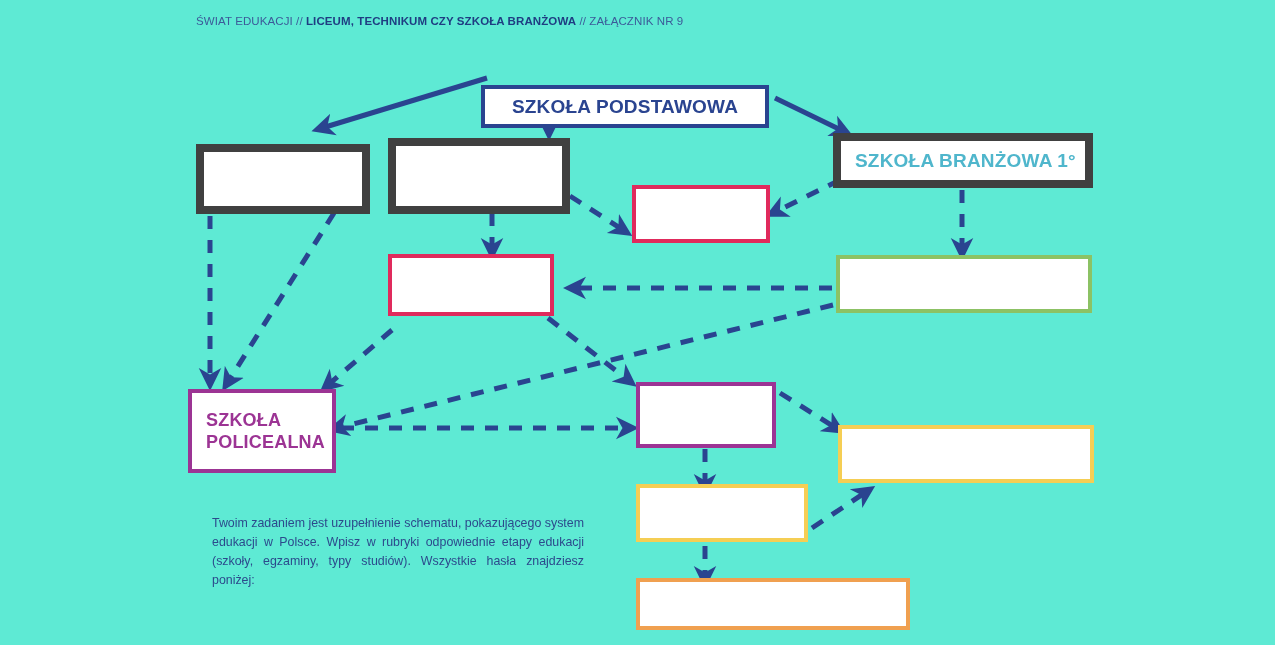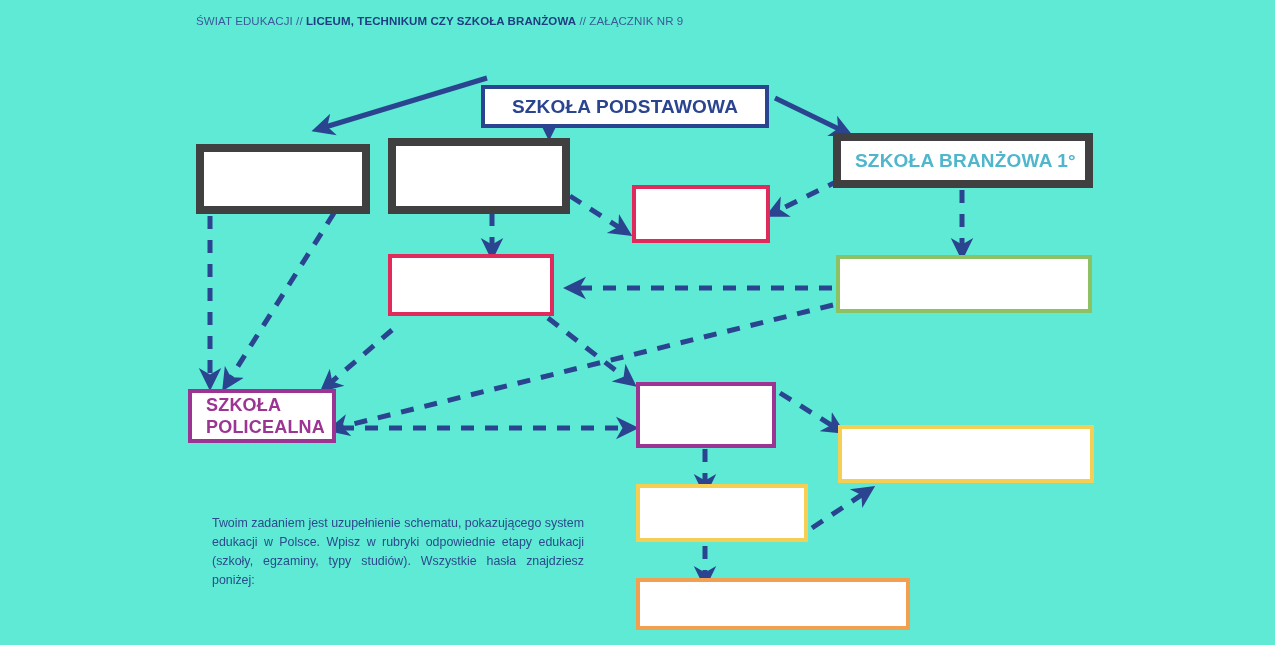--- a/index.html
+++ b/index.html
@@ -193,21 +193,21 @@
   </div>
 
   <div class="box box-red" style="left:388px; top:254px; width:166px; height:62px;">
     <span class="lbl"></span>
   </div>
 
   <div class="box box-green" style="left:836px; top:255px; width:256px; height:58px;">
     <span class="lbl"></span>
   </div>
 
-  <div class="box box-purple" style="left:188px; top:389px; width:148px; height:54px;">
+  <div class="box box-purple" style="left:188px; top:389px; width:148px; height:84px;">
     <span class="lbl"><span>SZKOŁA</span><br><span>POLICEALNA</span></span>
   </div>
 
   <div class="box box-purple" style="left:636px; top:382px; width:140px; height:66px;">
     <span class="lbl"></span>
   </div>
 
   <div class="box box-yellow" style="left:838px; top:425px; width:256px; height:58px;">
     <span class="lbl"></span>
   </div>

